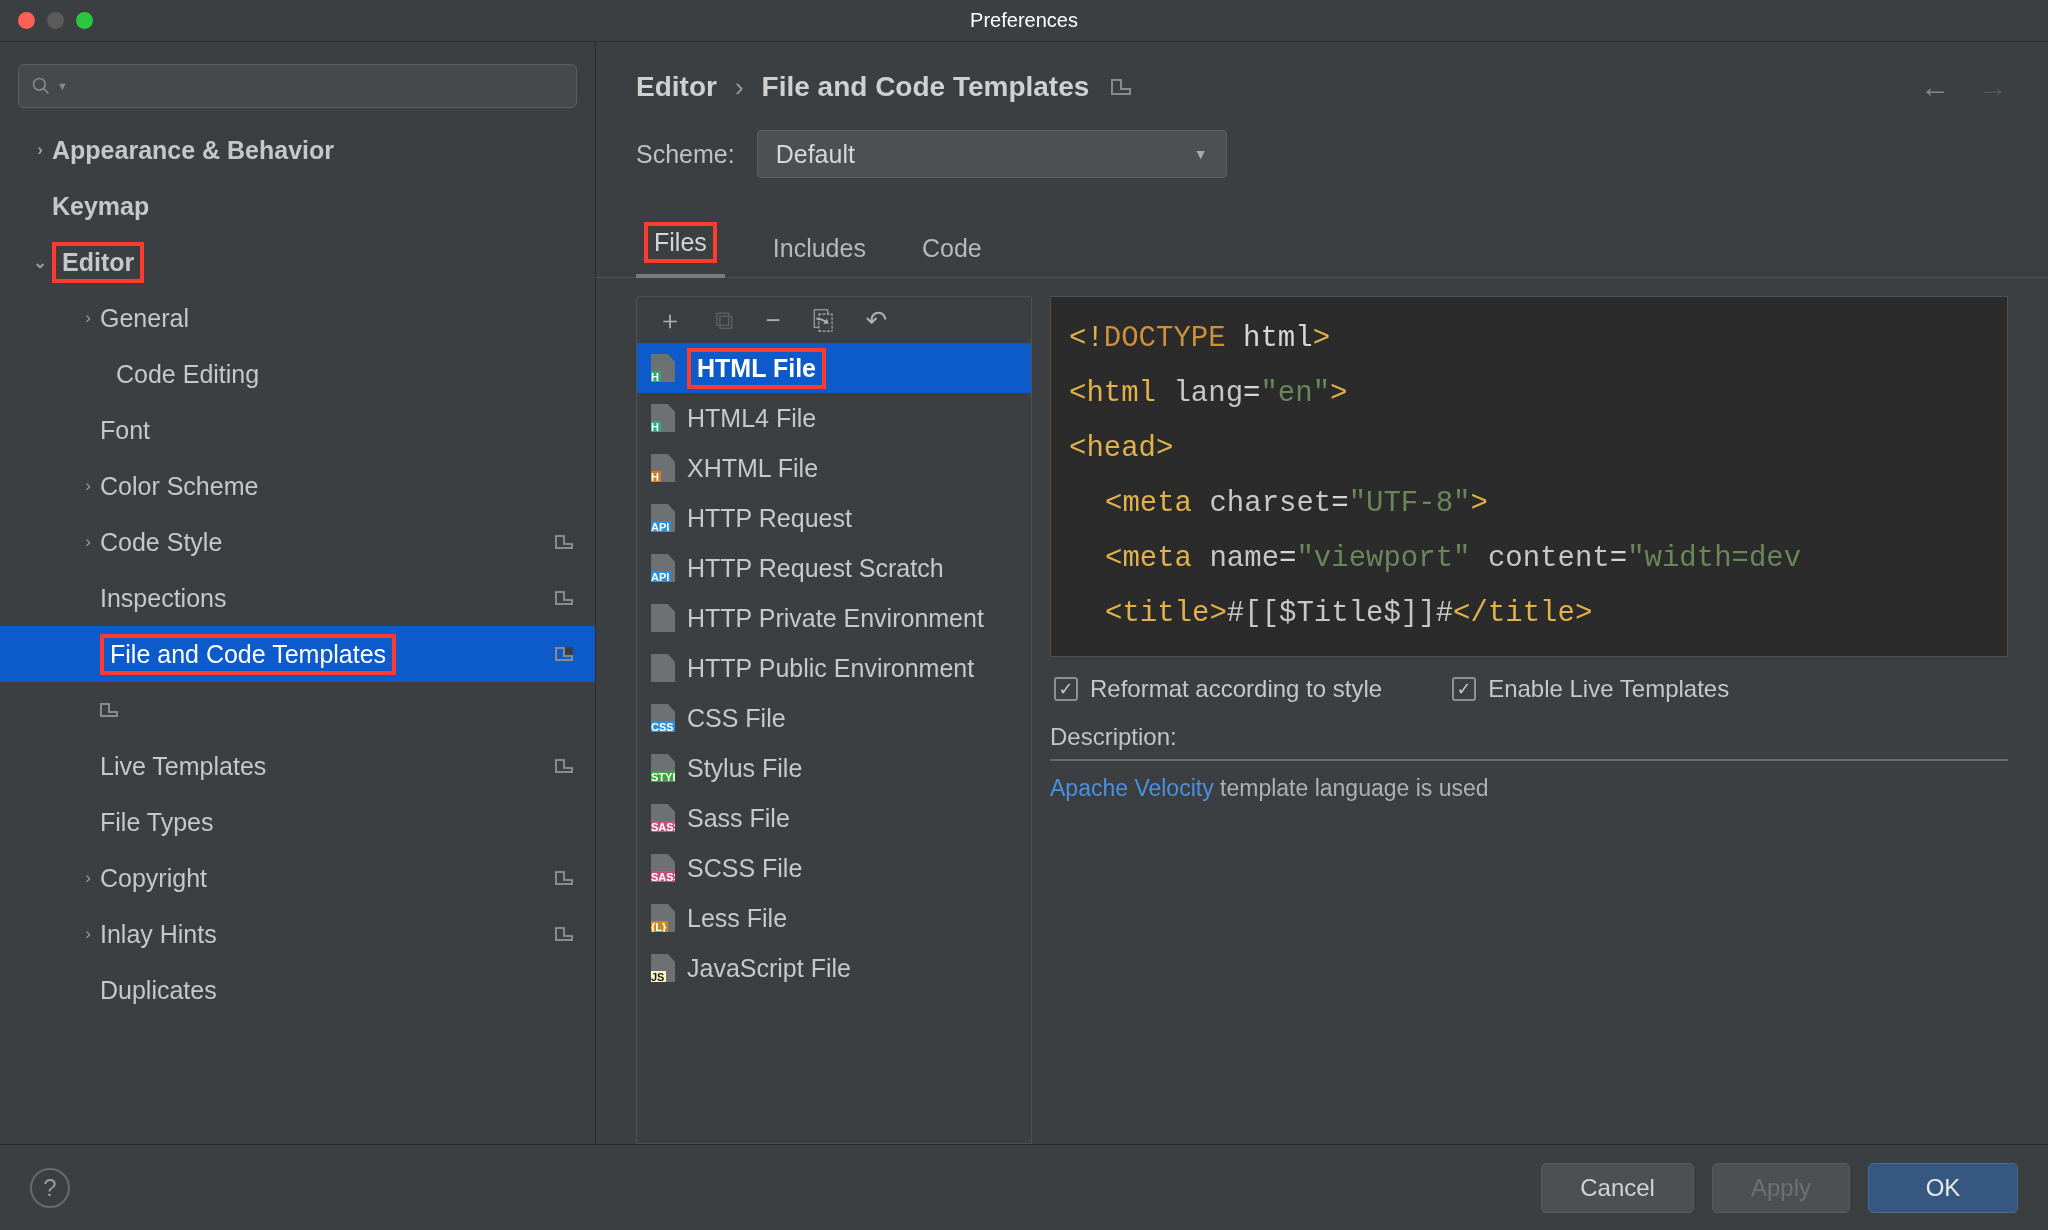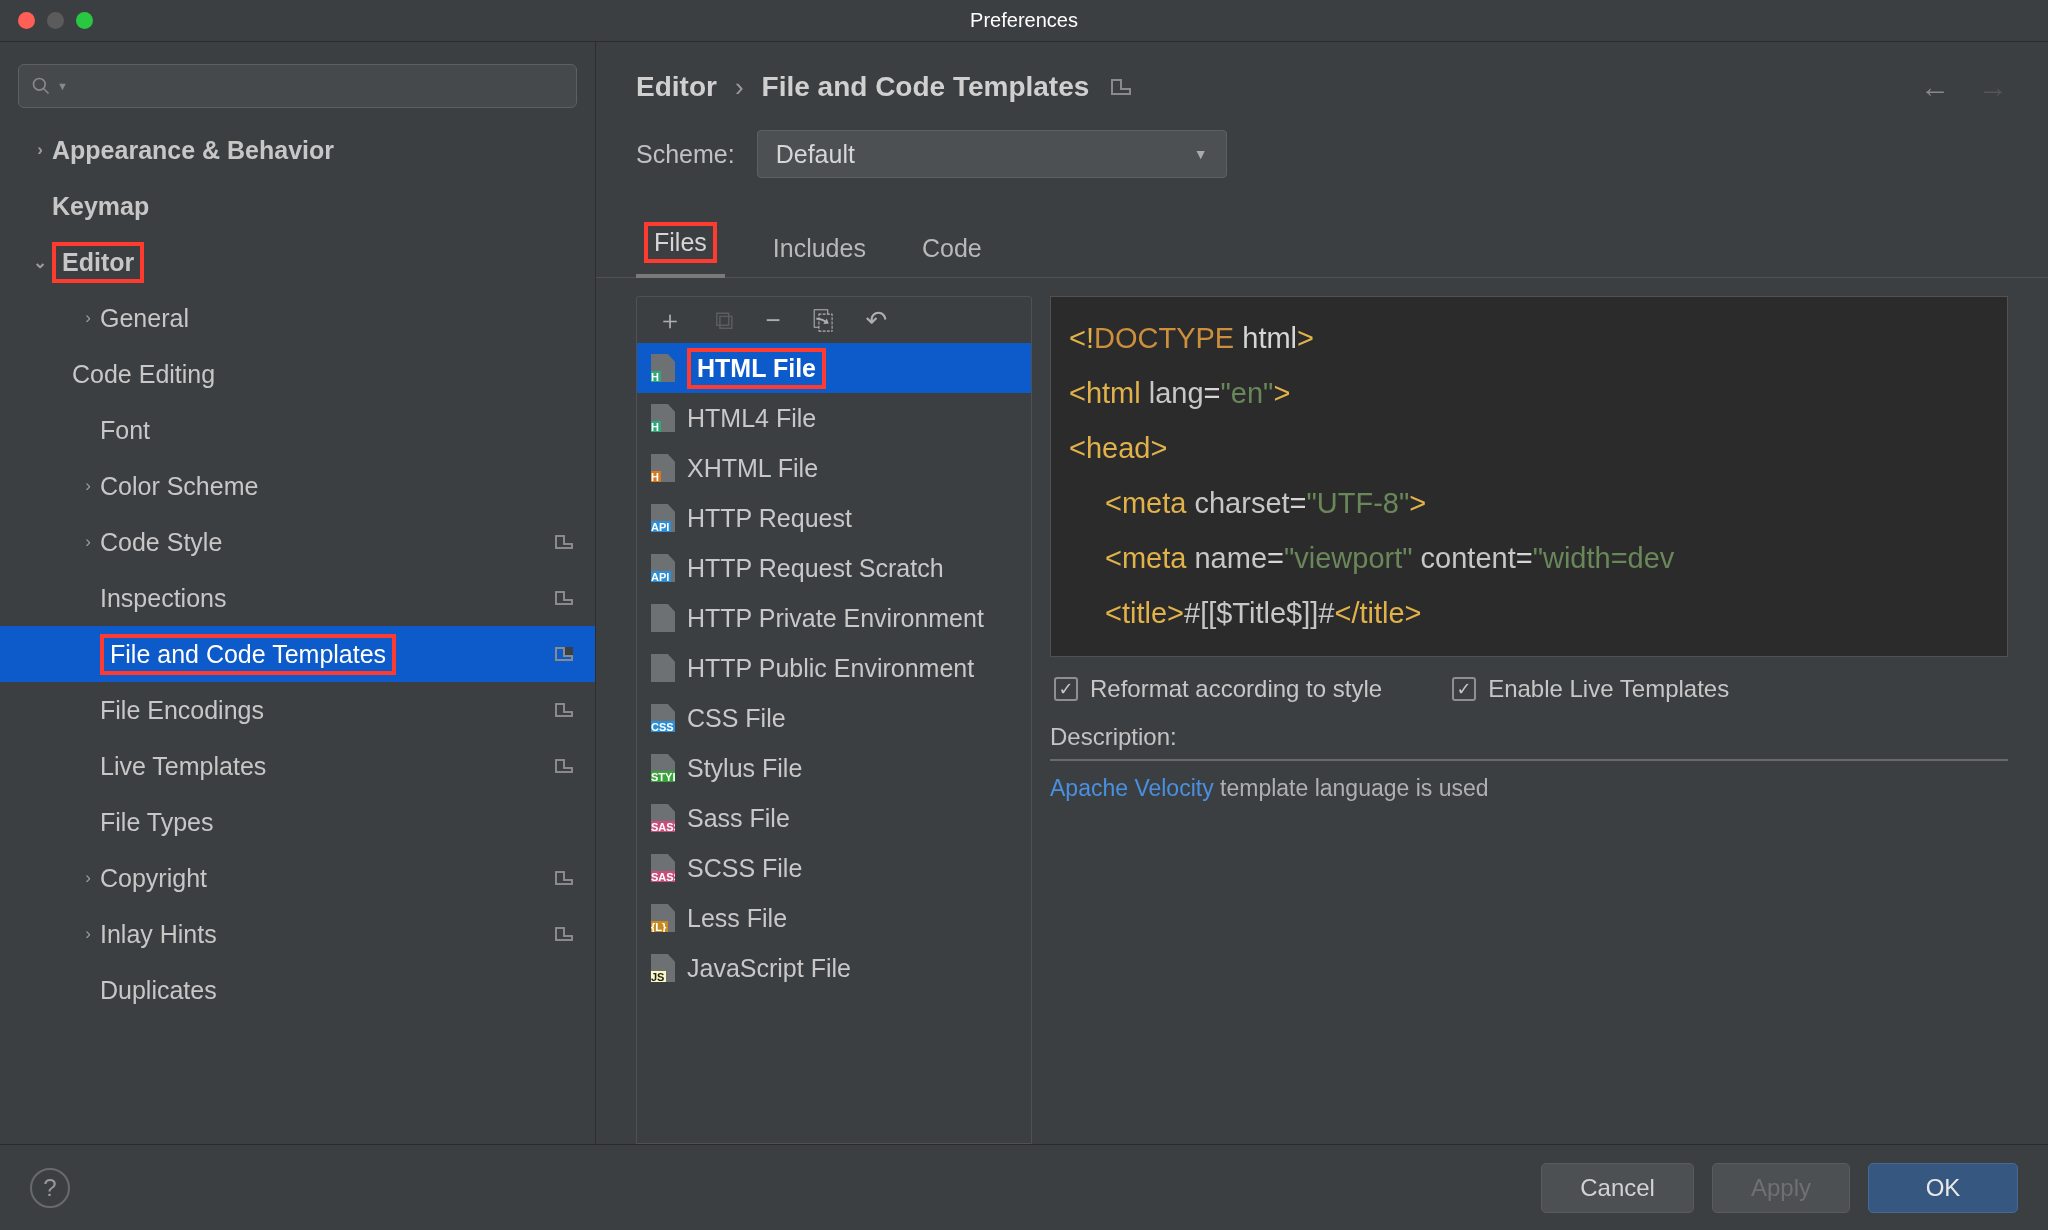--- a/index.html
+++ b/index.html
@@ -199,21 +199,21 @@
 .tag-scss { background: #c94d7b; }
 .tag-l { background: #c78a1e; }
 .tag-js { background: #fef9c3; color: #222; }
 .tag-env { background: #6e7173; }
 .editor-panel {
   flex: 1; display: flex; flex-direction: column; padding: 0 40px 0 18px;
 }
 .code-box {
   background: #2b2b2b; border: 1px solid #515151;
   padding: 14px 18px;
-  font-family: Liberation Sans, sans-serif;
+  font-family: Liberation Mono, monospace;
   font-size: 29px; line-height: 1.9;
   white-space: nowrap; overflow: hidden;
 }
 .t-gold { color: #cc8f3c; }
 .t-white { color: #d6d6d6; }
 .t-tag { color: #e2b24a; }
 .t-attr { color: #c7c7c7; }
 .t-str { color: #6a8759; }
 .t-macro { color: #c7c7c7; }
 .indent { display: inline-block; width: 36px; }
@@ -294,21 +294,21 @@
             <span class="tree-label">Keymap</span>
           </div>
           <div class="tree-row bold" style="padding-left: 28px;">
             <span class="tree-arrow">⌄</span>
             <span class="tree-label"><span class="highlight-box">Editor</span></span>
           </div>
           <div class="tree-row" style="padding-left: 76px;">
             <span class="tree-arrow">›</span>
             <span class="tree-label">General</span>
           </div>
-          <div class="tree-row" style="padding-left: 48px;">
+          <div class="tree-row" style="padding-left: 92px;">
             <span class="tree-arrow"></span>
             <span class="tree-label">Code Editing</span>
           </div>
           <div class="tree-row" style="padding-left: 76px;">
             <span class="tree-arrow"></span>
             <span class="tree-label">Font</span>
           </div>
           <div class="tree-row" style="padding-left: 76px;">
             <span class="tree-arrow">›</span>
             <span class="tree-label">Color Scheme</span>
@@ -323,21 +323,20 @@
             <span class="tree-label">Inspections</span>
             <span class="tree-badge"></span>
           </div>
           <div class="tree-row selected" style="padding-left: 76px;">
             <span class="tree-arrow"></span>
             <span class="tree-label"><span class="highlight-box">File and Code Templates</span></span>
             <span class="tree-badge"></span>
           </div>
           <div class="tree-row" style="padding-left: 76px;">
             <span class="tree-arrow"></span>
-            <span class="tree-label">File Encodings</span>
             <span class="tree-badge"></span>
           </div>
           <div class="tree-row" style="padding-left: 76px; justify-content: center;">
             <span class="tree-arrow"></span>
             <span class="tree-label">Live Templates</span>
             <span class="tree-badge"></span>
           </div>
           <div class="tree-row" style="padding-left: 76px;">
             <span class="tree-arrow"></span>
             <span class="tree-label">File Types</span>

